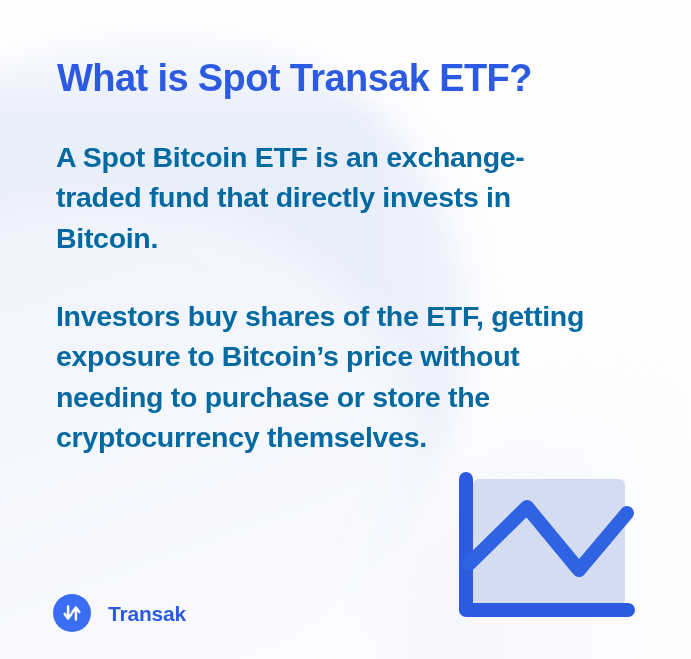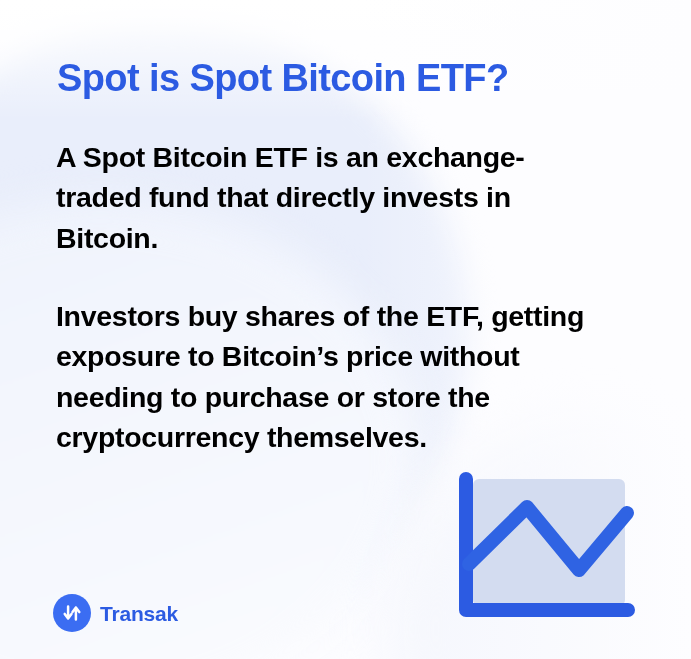--- a/index.html
+++ b/index.html
@@ -95,21 +95,21 @@
     line-height: 1.1;
     white-space: nowrap;
   }
 
   .para {
     position: absolute;
     left: 56px;
     width: 545px;
     font-size: 28.5px;
     font-weight: bold;
-    color: #000000;
+    color: #0369a1;
     line-height: 1.42;
     letter-spacing: -0.3px;
   }
   #para-1 { top: 137px; }
   #para-2 { top: 296px; }
 
   
   #chart-illustration {
     position: absolute;
     left: 455px;
@@ -119,21 +119,21 @@
   }
   #chart-illustration svg { display: block; }
 
   
   #logo-lockup {
     position: absolute;
     left: 53px;
     top: 594px;
     display: flex;
     align-items: center;
-    gap: 9px;
+    gap: 17px;
   }
   #logo-mark {
     width: 38px;
     height: 38px;
     border-radius: 50%;
     background: #3b6df2;
     display: flex;
     align-items: center;
     justify-content: center;
     flex: 0 0 auto;
@@ -154,21 +154,21 @@
   <div class="bg-layer">
     <div class="blob-main"></div>
     <div class="blob-soft"></div>
     <div class="blob-corner"></div>
     <div class="wash-top"></div>
     <div class="wash-right"></div>
   </div>
 
   <div id="content">
 
-    <div id="headline">Spot is Spot Bitcoin ETF?</div>
+    <div id="headline">What is Spot Transak ETF?</div>
 
     <div class="para" id="para-1">A Spot Bitcoin ETF is an exchange-traded fund that directly invests in Bitcoin.</div>
 
     <div class="para" id="para-2">Investors buy shares of the ETF, getting exposure to Bitcoin’s price without needing to purchase or store the cryptocurrency themselves.</div>
 
     <div id="chart-illustration">
       <svg width="190" height="160" viewBox="0 0 190 160" xmlns="http://www.w3.org/2000/svg">
         <rect x="18" y="14" width="152" height="127" rx="6" fill="#d3dcf0"></rect>
         <path d="M11 14 L11 145 L173 145" fill="none" stroke="#2c5be2" stroke-width="14" stroke-linecap="round" stroke-linejoin="round"></path>
         <path d="M14 99 L72 42 L124 105 L172 48" fill="none" stroke="#2f63e3" stroke-width="14" stroke-linecap="round" stroke-linejoin="round"></path>

